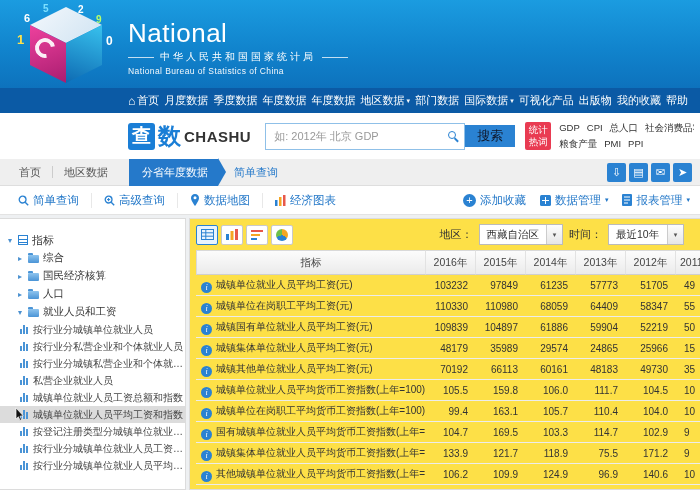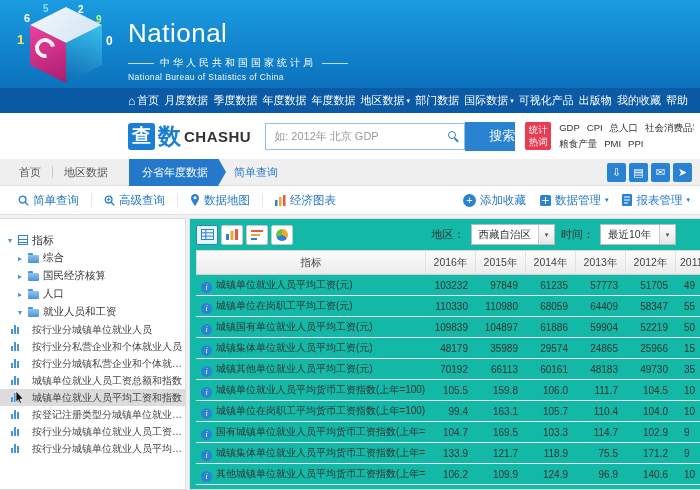--- a/index.html
+++ b/index.html
@@ -17,42 +17,42 @@
   .digit{position:absolute;color:#fff;font-weight:bold;font-size:11px;line-height:1;}
   .d1{left:1px;top:28px;color:#ffe24a;font-size:13px;}
   .d2{left:8px;top:8px;}
   .d3{left:27px;top:-1px;color:#7de0ff;font-size:10px;}
   .d4{left:45px;top:4px;color:#ffe24a;}
   .d5{left:62px;top:0;font-size:10px;}
   .d6{left:80px;top:10px;color:#b8ff6a;font-size:10px;}
   .d7{left:90px;top:30px;font-size:12px;}
   .brand{position:absolute;left:128px;top:20px;color:#fff;}
   .brand-l1,.brand-l2{font-size:26px;line-height:27px;font-weight:400;letter-spacing:.5px;}
-  .brand-cn{margin-top:9px;font-size:10px;letter-spacing:3px;display:flex;align-items:center;gap:6px;}
+  .brand-cn{margin-top:3px;font-size:10px;letter-spacing:3px;display:flex;align-items:center;gap:6px;}
   .brand-cn::before,.brand-cn::after{content:"";height:1px;background:rgba(255,255,255,.75);width:26px;}
   .brand-en{font-size:8.5px;letter-spacing:.4px;margin-top:2px;opacity:.95;}
 
   
   .nav{height:25px;background:#0b5aa5;display:flex;align-items:center;justify-content:space-between;padding:0 12px 0 128px;}
   .nav-item{color:#fff;font-size:11px;cursor:pointer;display:flex;align-items:center;gap:2px;white-space:nowrap;}
   .home-icon{font-size:12px;line-height:1;}
   .caret{font-size:7px;opacity:.95;}
 
   
   .searchbar{height:46px;background:#fff;display:flex;align-items:center;padding:0 6px 0 128px;}
   .chashu{display:flex;align-items:center;gap:3px;margin-right:14px;flex:none;}
   .cha-box{width:27px;height:27px;background:#1a7ed6;color:#fff;font-size:19px;font-weight:bold;display:flex;align-items:center;justify-content:center;border-radius:3px;}
   .shu{font-size:23px;font-weight:bold;color:#1a7ed6;}
   .chashu-en{font-size:15px;font-weight:bold;color:#333;letter-spacing:.5px;}
   .search-box{position:relative;flex:none;}
   .search-input{width:200px;height:27px;border:1px solid #8fc0e8;padding:0 22px 0 8px;font-size:11px;color:#333;outline:none;}
   .search-input::placeholder{color:#999;}
   .mag{position:absolute;right:9px;top:8px;width:8px;height:8px;border:1.5px solid #2a82d2;border-radius:50%;cursor:pointer;}
   .mag::after{content:"";position:absolute;right:-4px;bottom:-3px;width:5px;height:1.5px;background:#2a82d2;transform:rotate(45deg);}
-  .search-btn{height:29px;width:50px;background:#2a82d2;color:#ffffff;border:none;font-size:13px;cursor:pointer;flex:none;font-family:inherit;text-align:right;}
+  .search-btn{height:22px;width:50px;background:#2a82d2;color:#0f172a;border:none;font-size:13px;cursor:pointer;flex:none;font-family:inherit;}
   .hot-tag{width:26px;background:#e93b52;color:#fff;font-size:9.5px;line-height:12px;text-align:center;padding:2px 0;margin-left:10px;border-radius:2px;flex:none;word-break:break-all;}
   .hot-words{margin-left:8px;display:flex;flex-direction:column;gap:3px;font-size:9.5px;color:#333;overflow:hidden;white-space:nowrap;}
   .hot-word{margin-right:7px;cursor:pointer;}
 
   
   .crumbbar{height:27px;background:#efefef;border-bottom:1px solid #dedede;display:flex;align-items:center;padding:0 8px;}
   .crumb{font-size:11px;color:#555;padding:0 11px;cursor:pointer;white-space:nowrap;}
   .crumb-sep{width:1px;height:12px;background:#ccc;}
   .crumb-active{height:27px;background:#2579ca;color:#fff;font-size:11px;display:flex;align-items:center;padding:0 10px 0 13px;position:relative;margin:0 16px 0 10px;cursor:pointer;white-space:nowrap;}
   .crumb-active::after{content:"";position:absolute;right:-8px;top:50%;margin-top:-14px;border-left:8px solid #2579ca;border-top:14px solid transparent;border-bottom:14px solid transparent;}
@@ -67,32 +67,32 @@
   .tool-right{margin-left:auto;display:flex;align-items:center;gap:14px;}
   .tool-link{display:flex;align-items:center;gap:4px;color:#2277c8;font-size:11.5px;cursor:pointer;white-space:nowrap;}
   .plus-box{width:13px;height:13px;border-radius:50%;background:#2a82d2;color:#fff;font-size:11px;line-height:12px;text-align:center;flex:none;}
   .caret-sm{font-size:7px;color:#2277c8;}
 
   
   .content{display:flex;gap:3px;padding-top:3px;background:#eef0f2;height:275px;}
   .sidebar{width:186px;background:#fff;border:1px solid #dcdcdc;border-left:none;overflow:hidden;padding-top:12px;flex:none;}
   .tree-root{display:flex;align-items:center;gap:4px;padding:0 6px;font-size:11px;color:#333;height:18px;cursor:pointer;}
   .tree-group{display:flex;align-items:center;gap:4px;padding:0 6px 0 16px;font-size:10.5px;color:#333;height:18px;cursor:pointer;}
-  .tree-leaf{display:flex;align-items:center;gap:12px;padding:0 2px 0 11px;font-size:10px;color:#444;height:17px;white-space:nowrap;overflow:hidden;cursor:pointer;position:relative;}
+  .tree-leaf{display:flex;align-items:center;gap:4px;padding:0 2px 0 20px;font-size:10px;color:#444;height:17px;white-space:nowrap;overflow:hidden;cursor:pointer;position:relative;}
   .tree-leaf.selected{background:#dcdcdc;}
   .leaf-label{flex:1;min-width:0;overflow:hidden;text-overflow:ellipsis;}
   .tree-arrow{font-size:8px;color:#4a90d0;width:8px;flex:none;text-align:center;}
   .root-icon{width:10px;height:10px;flex:none;border:1px solid #2a82d2;background:linear-gradient(#2a82d2,#2a82d2) 0 3px/10px 1px no-repeat,linear-gradient(#2a82d2,#2a82d2) 0 6px/10px 1px no-repeat;}
   .folder-icon{width:11px;height:8px;background:linear-gradient(180deg,#8ec4ee,#4a94d6);border-radius:1px;position:relative;flex:none;margin-top:1px;}
   .folder-icon::before{content:"";position:absolute;top:-2px;left:0;width:5px;height:2px;background:#4a94d6;border-radius:1px 1px 0 0;}
   .leaf-icon{width:9px;height:9px;flex:none;background:linear-gradient(#4a94d6,#4a94d6) left bottom/2px 5px no-repeat,linear-gradient(#4a94d6,#4a94d6) 3px bottom/2px 9px no-repeat,linear-gradient(#4a94d6,#4a94d6) 6px bottom/2px 7px no-repeat;}
   .cursor-icon{display:none;}
   .tree-leaf.selected .cursor-icon{display:block;position:absolute;left:15px;top:2px;}
 
-  .main{flex:1;background:#14b8a6;border:1px solid #dcdcdc;border-right:none;overflow:hidden;padding:3px 16px 0 6px;}
+  .main{flex:1;background:#fde047;border:1px solid #dcdcdc;border-right:none;overflow:hidden;padding:3px 8px 0 6px;}
   .view-toolbar{display:flex;align-items:center;margin:2px 8px 5px 0;}
   .view-btn{width:22px;height:20px;border:1px solid #c9c9c9;background:#fff;display:flex;align-items:center;justify-content:center;margin-right:3px;cursor:pointer;border-radius:2px;}
   .view-btn.active{border-color:#2a82d2;background:#e9f4fd;}
   .pie{width:12px;height:12px;border-radius:50%;background:conic-gradient(#f5a623 0 120deg,#2a82d2 0 250deg,#6fbf4a 0 360deg);}
   .filters{margin-left:auto;display:flex;align-items:center;gap:6px;font-size:11px;color:#333;}
   .select{display:flex;align-items:center;border:1px solid #bbb;height:21px;background:#fff;cursor:pointer;}
   .sel-text{padding:0 7px;font-size:10.5px;color:#333;min-width:58px;white-space:nowrap;}
   .sel-caret{width:16px;height:100%;border-left:1px solid #ccc;background:linear-gradient(#fdfdfd,#e6e6e6);display:flex;align-items:center;justify-content:center;font-size:7px;color:#555;}
 
   .data-table{border-collapse:separate;border-spacing:0;table-layout:fixed;width:540px;}
@@ -325,20 +325,25 @@
     <span class="leaf-label">按行业分私营企业和个体就业人员</span>
 
   </div>
           <div class="tree-leaf">
     <span class="leaf-icon"></span>
     <span class="leaf-label">按行业分城镇私营企业和个体就业人员</span>
 
   </div>
           <div class="tree-leaf">
     <span class="leaf-icon"></span>
+    <span class="leaf-label">私营企业就业人员</span>
+
+  </div>
+          <div class="tree-leaf">
+    <span class="leaf-icon"></span>
     <span class="leaf-label">城镇单位就业人员工资总额和指数</span>
 
   </div>
           <div class="tree-leaf selected">
     <span class="leaf-icon"></span>
     <span class="leaf-label">城镇单位就业人员平均工资和指数</span>
     <svg class="cursor-icon" width="9" height="13" viewBox="0 0 9 13">
               <path d="M1 0 L1 11 L3.4 8.8 L5 12.4 L6.6 11.7 L5 8.2 L8.2 7.8 Z" fill="#111" stroke="#fff" stroke-width="0.7"></path>
             </svg>
   </div>

